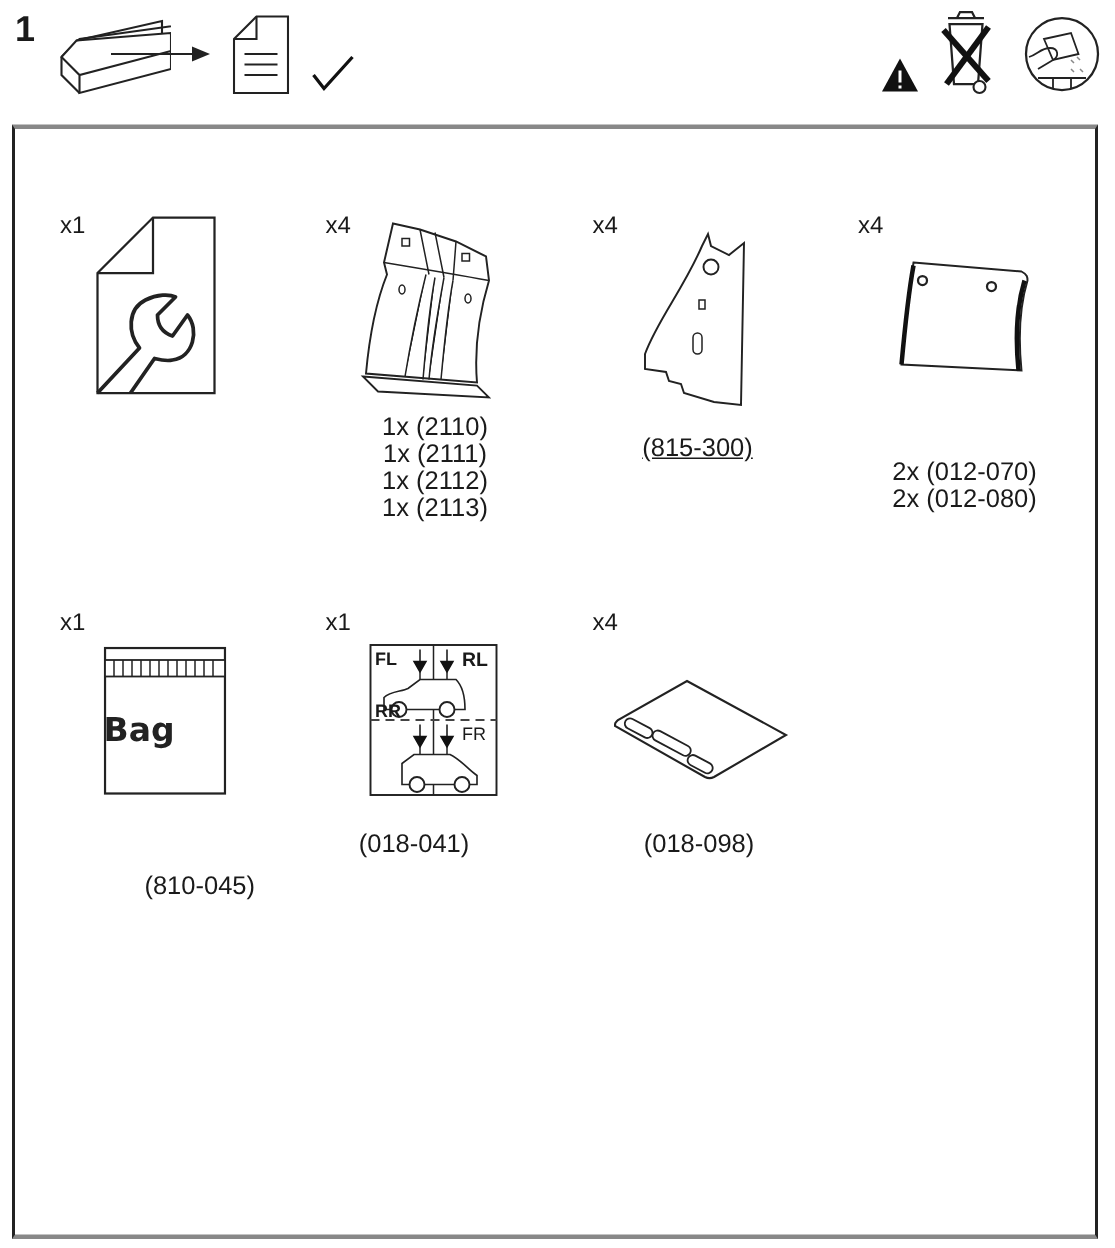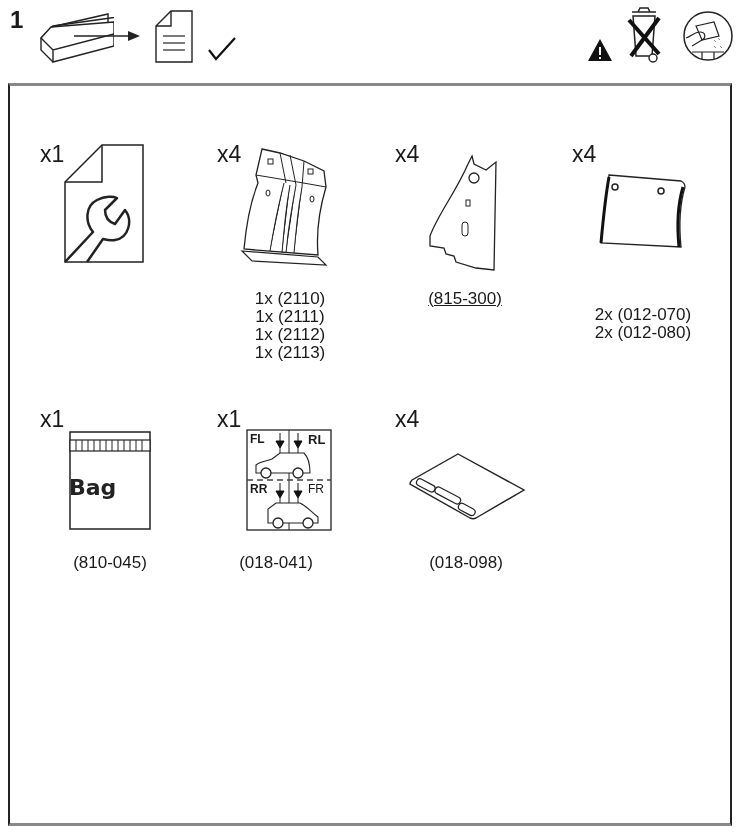--- a/index.html
+++ b/index.html
@@ -1,20 +1,20 @@
 <!DOCTYPE html>
 <html><head>
   <meta charset="utf-8">
   <style>
     html, body { margin:0; padding:0; background:#fff; }
     body { width:743px; height:832px; position:relative; overflow:hidden; font-family:"Liberation Sans", sans-serif; color:#1a1a1a; }
     .abs { position:absolute; }
     .step-num { left:10px; top:8px; font-size:24px; font-weight:bold; line-height:1; }
     .frame { left:8px; top:83px; width:724px; height:743px; border-left:2px solid #222; border-right:2px solid #222; border-top:3px solid #888; border-bottom:3px solid #888; box-sizing:border-box; }
-    .qty { font-size:23px; line-height:1; }
+    .qty { font-size:16px; line-height:1; }
     .code { font-size:17px; line-height:18px; text-align:center; white-space:pre-line; }
     svg { display:block; }
   </style>
 </head>
 <body>
 
 <div class="abs step-num">1</div>
 
 <div class="abs" style="left:38px;top:10px;">
   <svg width="76" height="56" viewBox="0 0 76 56">
@@ -90,21 +90,21 @@
     <path d="M40 6 L46 36 M50 8 L56 38 M64 14 L62 40" stroke="#222" stroke-width="1"></path>
     <path d="M44 36 C38 60 34 80 30 104 M50 38 C46 60 44 82 42 106" stroke="#222" stroke-width="1"></path>
     <path d="M56 38 C52 60 48 82 46 106 M62 40 C58 62 56 84 54 106" stroke="#222" stroke-width="1"></path>
     <rect x="28" y="12" width="5" height="5" fill="none" stroke="#222"></rect>
       <rect x="68" y="22" width="5" height="5" fill="none" stroke="#222"></rect>
     <ellipse cx="28" cy="46" rx="2" ry="3" fill="none" stroke="#222"></ellipse>
       <ellipse cx="72" cy="52" rx="2" ry="3" fill="none" stroke="#222"></ellipse>
     <path d="M2 104 L78 110 L86 118 L12 114 Z" fill="#fff" stroke="#222" stroke-width="1.2"></path>
   </svg>
 </div>
-<div class="abs code" style="left:230px;top:290px;width:120px;">1x (2110)
+<div class="abs code" style="left:230px;top:276px;width:120px;">1x (2110)
 1x (2111)
 1x (2112)
 1x (2113)</div>
 
 <div class="abs qty" style="left:395px;top:143px;">x4</div>
 <div class="abs" style="left:428px;top:152px;">
   <svg width="72" height="120" viewBox="0 0 72 120">
     <path d="M44 4 L46 12 L58 18 L68 10 L66 118 L48 116 L28 110 L26 104 L18 102 L16 96 L2 94 L2 84 C10 62 28 40 40 12 Z" fill="#fff" stroke="#222" stroke-width="1.3"></path>
     <circle cx="46" cy="26" r="5" fill="#fff" stroke="#222" stroke-width="1.3"></circle>
     <rect x="38" y="48" width="4" height="6" fill="none" stroke="#222"></rect>
@@ -141,42 +141,42 @@
         <line x1="43" y1="9" x2="43" y2="20"></line>
         <line x1="49" y1="9" x2="49" y2="20"></line>
         <line x1="55" y1="9" x2="55" y2="20"></line>
         <line x1="61" y1="9" x2="61" y2="20"></line>
         <line x1="67" y1="9" x2="67" y2="20"></line>
         <line x1="73" y1="9" x2="73" y2="20"></line>
     </g>
   </svg>
   <div class="abs" style="left:0;top:44px;width:82px;font-weight:bold;font-size:22px;font-family:'DejaVu Sans',sans-serif;color:#222;">Bag</div>
 </div>
-<div class="abs code" style="left:50px;top:554px;width:120px;">(810-045)</div>
+<div class="abs code" style="left:50px;top:582px;width:120px;text-align:right;">(810-045)</div>
 
 <div class="abs qty" style="left:217px;top:408px;">x1</div>
 <div class="abs" style="left:246px;top:429px;">
   <svg width="86" height="102" viewBox="0 0 86 102">
     <rect x="1" y="1" width="84" height="100" fill="#fff" stroke="#222" stroke-width="1.3"></rect>
     <line x1="43" y1="1" x2="43" y2="101" stroke="#222" stroke-width="1"></line>
     <line x1="1" y1="51" x2="85" y2="51" stroke="#444" stroke-width="1.3" stroke-dasharray="6 4"></line>
     <path d="M34 4 L34 12 M30 12 L38 12 L34 19 Z M52 4 L52 12 M48 12 L56 12 L52 19 Z" fill="#111" stroke="#111"></path>
     <path d="M34 19 L34 24 M52 19 L52 24" stroke="#222"></path>
     <path d="M10 44 L10 36 C14 32 22 32 26 30 L34 24 L58 24 C62 28 64 36 64 44 Z" fill="#fff" stroke="#222" stroke-width="1.1"></path>
     <circle cx="20" cy="44" r="5" fill="#fff" stroke="#222" stroke-width="1.3"></circle>
       <circle cx="52" cy="44" r="5" fill="#fff" stroke="#222" stroke-width="1.3"></circle>
     <path d="M34 54 L34 62 M30 62 L38 62 L34 69 Z M52 54 L52 62 M48 62 L56 62 L52 69 Z" fill="#111" stroke="#111"></path>
     <path d="M34 69 L34 74 M52 69 L52 74" stroke="#222"></path>
     <path d="M22 94 L22 80 L30 74 L54 74 C62 78 66 84 72 88 L72 94 Z" fill="#fff" stroke="#222" stroke-width="1.1"></path>
     <circle cx="32" cy="94" r="5" fill="#fff" stroke="#222" stroke-width="1.3"></circle>
       <circle cx="62" cy="94" r="5" fill="#fff" stroke="#222" stroke-width="1.3"></circle>
   </svg>
   <span class="abs" style="left:4px;top:3px;font-size:12px;font-weight:bold;">FL</span>
   <span class="abs" style="left:62px;top:3px;font-size:13px;font-weight:bold;">RL</span>
-  <span class="abs" style="left:4px;top:53px;font-size:12px;font-weight:bold;">RR</span>
+  <span class="abs" style="left:4px;top:38px;font-size:12px;font-weight:bold;">RR</span>
   <span class="abs" style="left:62px;top:53px;font-size:12px;font-weight:normal;">FR</span>
 </div>
 <div class="abs code" style="left:216px;top:554px;width:120px;">(018-041)</div>
 
 <div class="abs qty" style="left:395px;top:408px;">x4</div>
 <div class="abs" style="left:408px;top:452px;">
   <svg width="118" height="68" viewBox="0 0 118 68">
     <path d="M50 2 L116 38 L68 66 C66 67 64 67 62 66 L2 32 C2 30 2 30 4 28 Z" fill="#fff" stroke="#222" stroke-width="1.4"></path>
     <rect x="8" y="30" width="20" height="7" rx="3.5" transform="rotate(28 18 33)" fill="none" stroke="#222" stroke-width="1.2"></rect>
     <rect x="26" y="40" width="28" height="7" rx="3.5" transform="rotate(28 40 43)" fill="none" stroke="#222" stroke-width="1.2"></rect>

